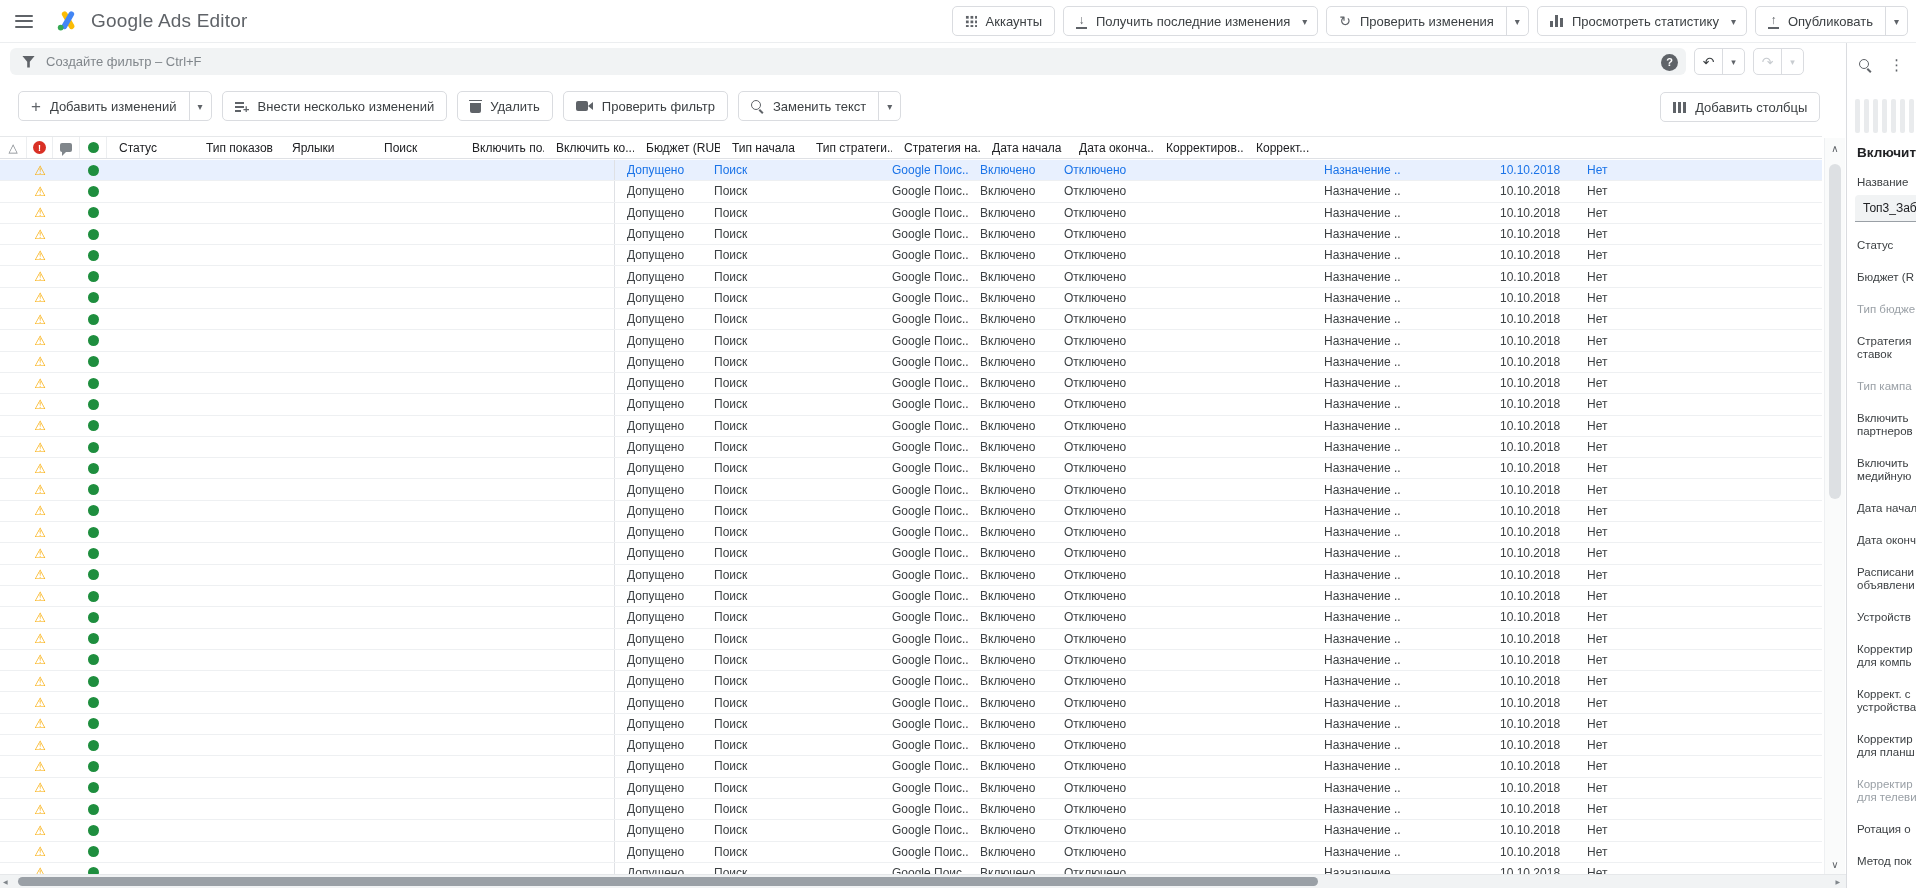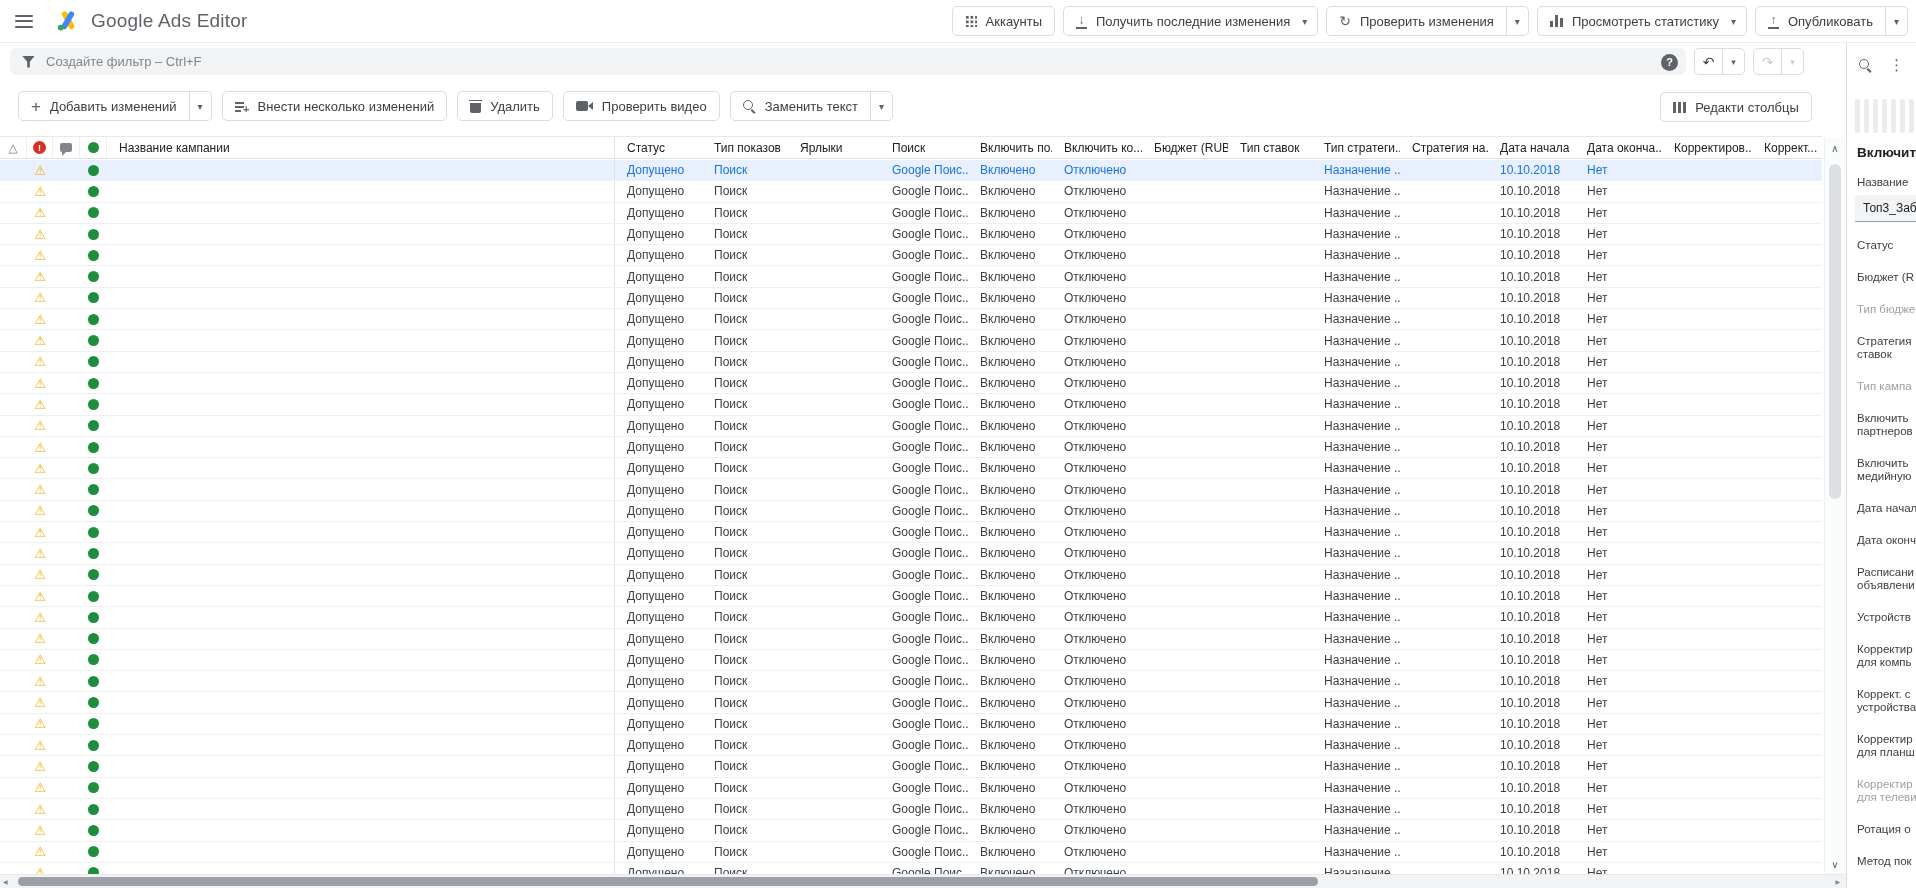--- a/index.html
+++ b/index.html
@@ -244,21 +244,21 @@
         </span>
       <span>Удалить</span>
     </span>
   </div>
   <div class="btn">
     <span class="bmain">
       <span class="gicon ic-video">
           <span class="cam"></span>
           <span class="tri"></span>
         </span>
-      <span>Проверить видео</span>
+      <span>Проверить фильтр</span>
     </span>
   </div>
   <div class="btn">
     <span class="bmain">
       <span class="gicon ic-mag">
           <span class="lens"></span>
           <span class="hdl"></span>
         </span>
       <span>Заменить текст</span>
     </span>
@@ -266,46 +266,45 @@
     <span class="bcaret">▾</span>
   </div>
 </div>
 <div class="btn editcols">
   <span class="bmain">
     <span class="gicon ic-cols">
         <i></i>
         <i></i>
         <i></i>
       </span>
-    <span>Редакти столбцы</span>
+    <span>Добавить столбцы</span>
   </span>
 </div>
 
 <div class="thead" id="thead">
     <div class="cell iconcell" style="width: 27px;">
       <span class="tic triangle-outline-icon">△</span>
     </div>
     <div class="cell iconcell" style="width: 26px;">
       <span class="tic error-icon">!</span>
     </div>
     <div class="cell iconcell" style="width: 27px;">
       <span class="tic comment-icon"></span>
     </div>
     <div class="cell iconcell" style="width: 27px;">
       <span class="tic status-dot-icon"></span>
     </div>
-    <div class="cell namecol" style="width: 508px;">Название кампании</div>
     <div class="cell" style="width: 87px;">Статус</div>
     <div class="cell" style="width: 86px;">Тип показов</div>
     <div class="cell" style="width: 92px;">Ярлыки</div>
     <div class="cell" style="width: 88px;">Поиск</div>
     <div class="cell" style="width: 84px;">Включить по...</div>
     <div class="cell" style="width: 90px;">Включить ко...</div>
     <div class="cell" style="width: 86px;">Бюджет (RUB)</div>
-    <div class="cell" style="width: 84px;">Тип ставок</div>
+    <div class="cell" style="width: 84px;">Тип начала</div>
     <div class="cell" style="width: 88px;">Тип стратеги...</div>
     <div class="cell" style="width: 88px;">Стратегия на...</div>
     <div class="cell" style="width: 87px;">Дата начала</div>
     <div class="cell" style="width: 87px;">Дата оконча...</div>
     <div class="cell" style="width: 90px;">Корректиров...</div>
     <div class="cell" style="width: 70px;">Коррект...</div>
   </div>
 <div class="tbody" id="tbody">
     <div class="trow selected">
       <div class="cell iconcell" style="width: 27px;"></div>

